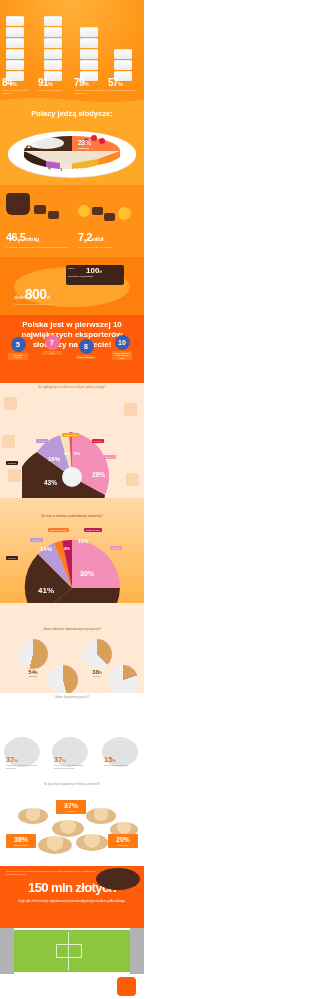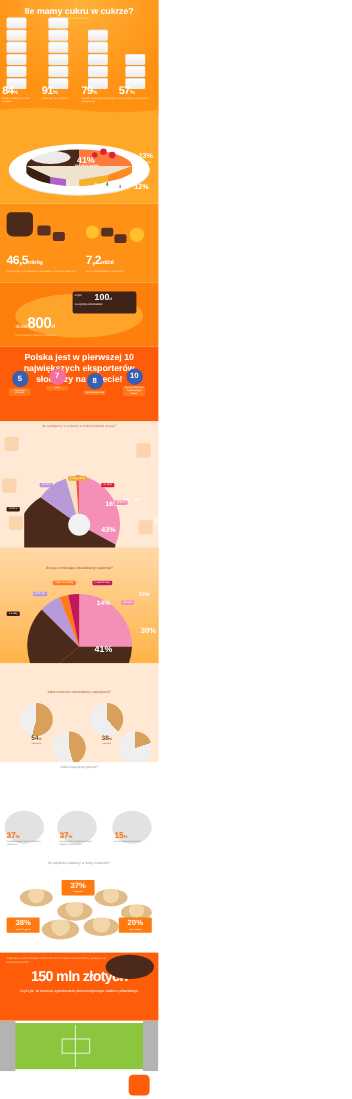--- a/index.html
+++ b/index.html
@@ -32,21 +32,21 @@
   .pctnum { font-size:10px; font-weight:bold; color:#ffffff; letter-spacing:-.5px; }
   .pctnum small { font-size:5px; }
   .pctdesc { font-size:2.2px; color:#ffe3bd; line-height:1.3; margin-top:1px; }
   .wave { position:absolute; bottom:-1px; left:0; width:144px; height:10px; }
 
   
   .s2 { height:80px; background:#ffa828; }
   .plate { position:absolute; left:8px; top:26px; width:128px; height:46px;
            background:#fff; border-radius:50%; box-shadow:0 1px 0 #e8e8e8; }
   .cake { position:absolute; left:16px; top:16px; width:112px; height:48px; }
-  .lab { position:absolute; font-weight:bold; color:#fff;margin-left:48px; }
+  .lab { position:absolute; font-weight:bold; color:#fff; }
 
   
   .s3 { height:72px; background:#ff9116; }
   .bignum { font-size:11px; font-weight:bold; color:#fff; letter-spacing:-.5px; }
   .bignum span { font-size:5px; }
   .cap { font-size:2.2px; color:#ffe0ba; line-height:1.3; margin-top:1px; }
   .choc { background:#5a3120; border-radius:2px; }
   .coin { background:#ffc22e; border-radius:50%; }
 
   
@@ -122,23 +122,20 @@
   .s13 { height:25px; background:#fff; }
   .logo { position:absolute; right:8px; top:3px; width:19px; height:19px;
           background:#ff5c0a; border-radius:4px; }
 </style>
 </head>
 <body>
 
 <div class="page">
 
   <div class="sec s1">
-    <div class="h1 ttl">
-      <span>Ile mamy </span><span class="ul">cukru</span><span> w cukrze?</span>
-    </div>
     <div class="cubes" id="cubes">
         <div class="stack" style="left: 4px; bottom: 0px;">
           <div class="cube"></div>
           <div class="cube"></div>
           <div class="cube"></div>
           <div class="cube"></div>
           <div class="cube"></div>
           <div class="cube"></div>
         </div>
         <div class="stack" style="left: 42px; bottom: 0px;">
@@ -179,20 +176,21 @@
           <div class="pctnum">57<small>%</small></div>
           <div class="pctdesc">je przynajmniej raz dziennie</div>
         </div>
       </div>
     <svg class="wave" viewBox="0 0 144 10" preserveAspectRatio="none">
       <path d="M0 4 Q 36 0 72 4 T 144 4 L144 10 L0 10 Z" fill="#ffa828"></path>
     </svg>
   </div>
 
   <div class="sec s2">
+    <div class="h2" style="color:#fff;padding-top:4px">Polacy jedzą słodycze:</div>
     <div class="plate"></div>
     <svg class="cake" viewBox="0 0 112 48">
       <ellipse cx="56" cy="30" rx="48" ry="15" fill="#efe2cf"></ellipse>
       <path d="M8 30 A48 15 0 0 1 56 15 L56 30 Z" fill="#4b2a1b"></path>
       <path d="M56 15 A48 15 0 0 1 104 30 L56 30 Z" fill="#ff7a3d"></path>
       <path d="M8 30 L8 36 A48 15 0 0 0 30 46 L30 40 Z" fill="#3a2013"></path>
       <path d="M30 40 L30 46 A48 15 0 0 0 44 48 L44 42 Z" fill="#b060c8"></path>
       <path d="M44 42 L44 48 A48 15 0 0 0 56 48.5 L56 42.5 Z" fill="#f0e6d2"></path>
       <path d="M56 42.5 L56 48.5 A48 15 0 0 0 82 44 L82 38 Z" fill="#f3b22a"></path>
       <path d="M82 38 L82 44 A48 15 0 0 0 104 36 L104 30 Z" fill="#ff8a20"></path>

